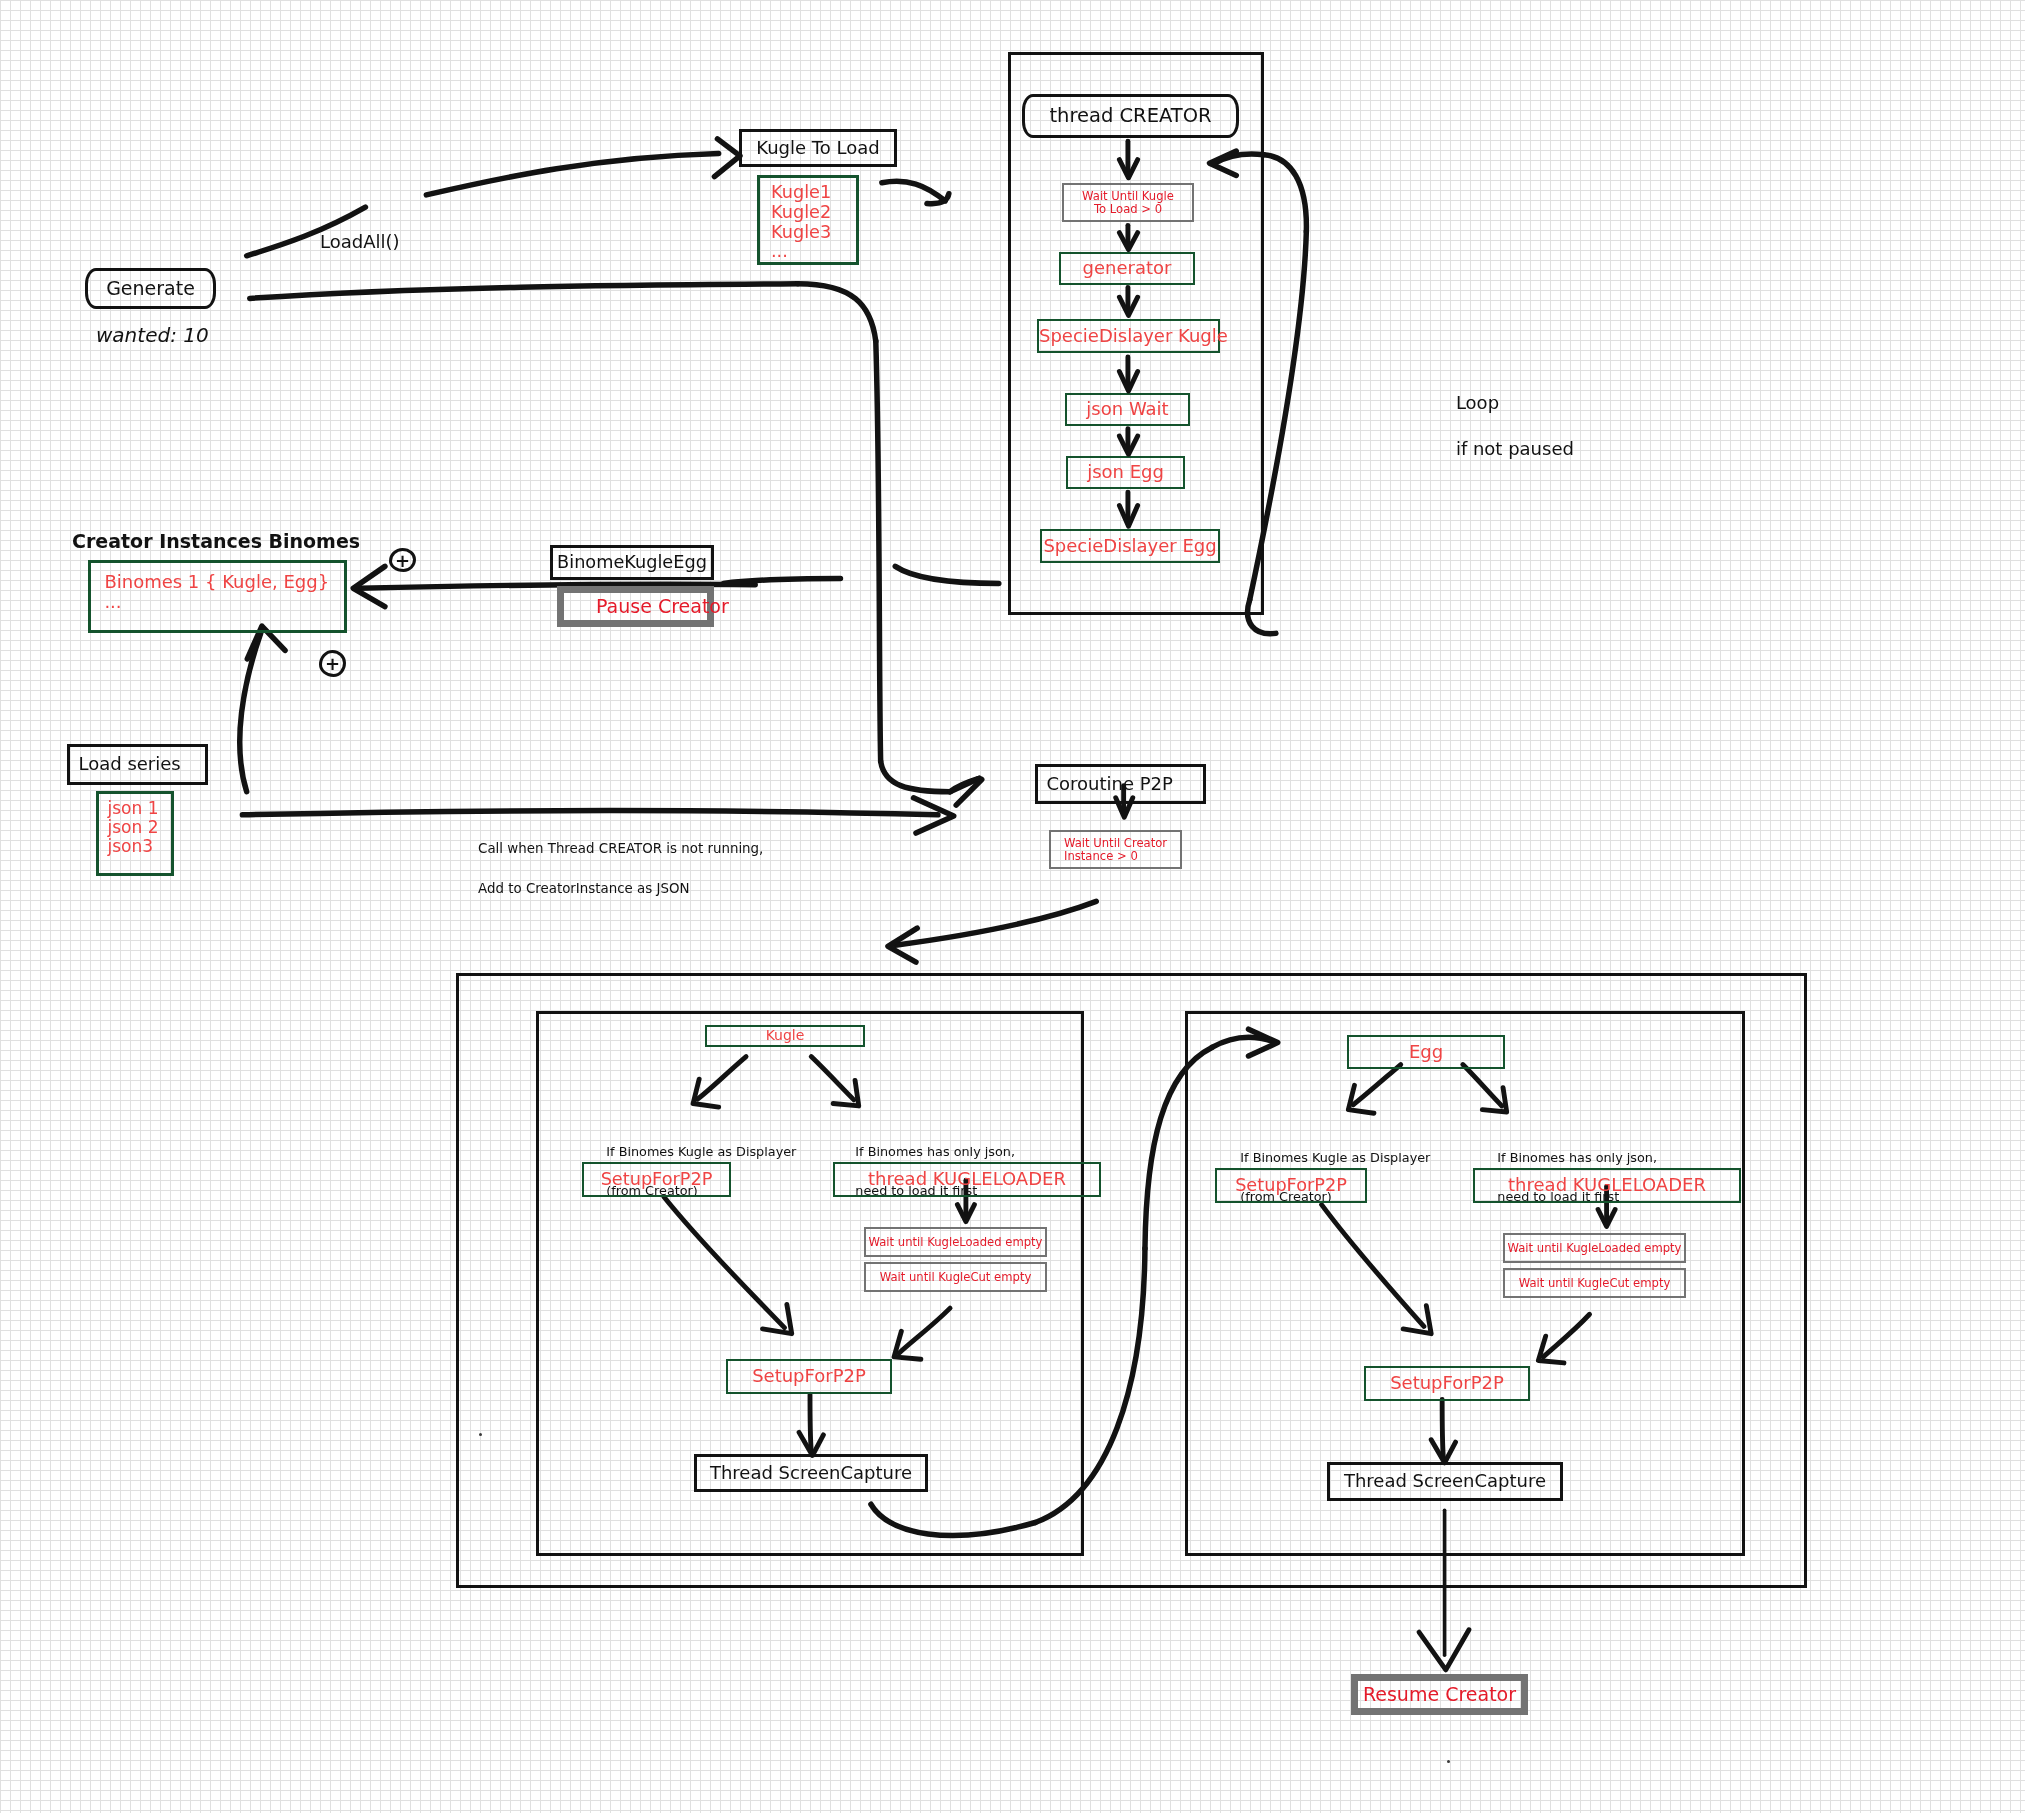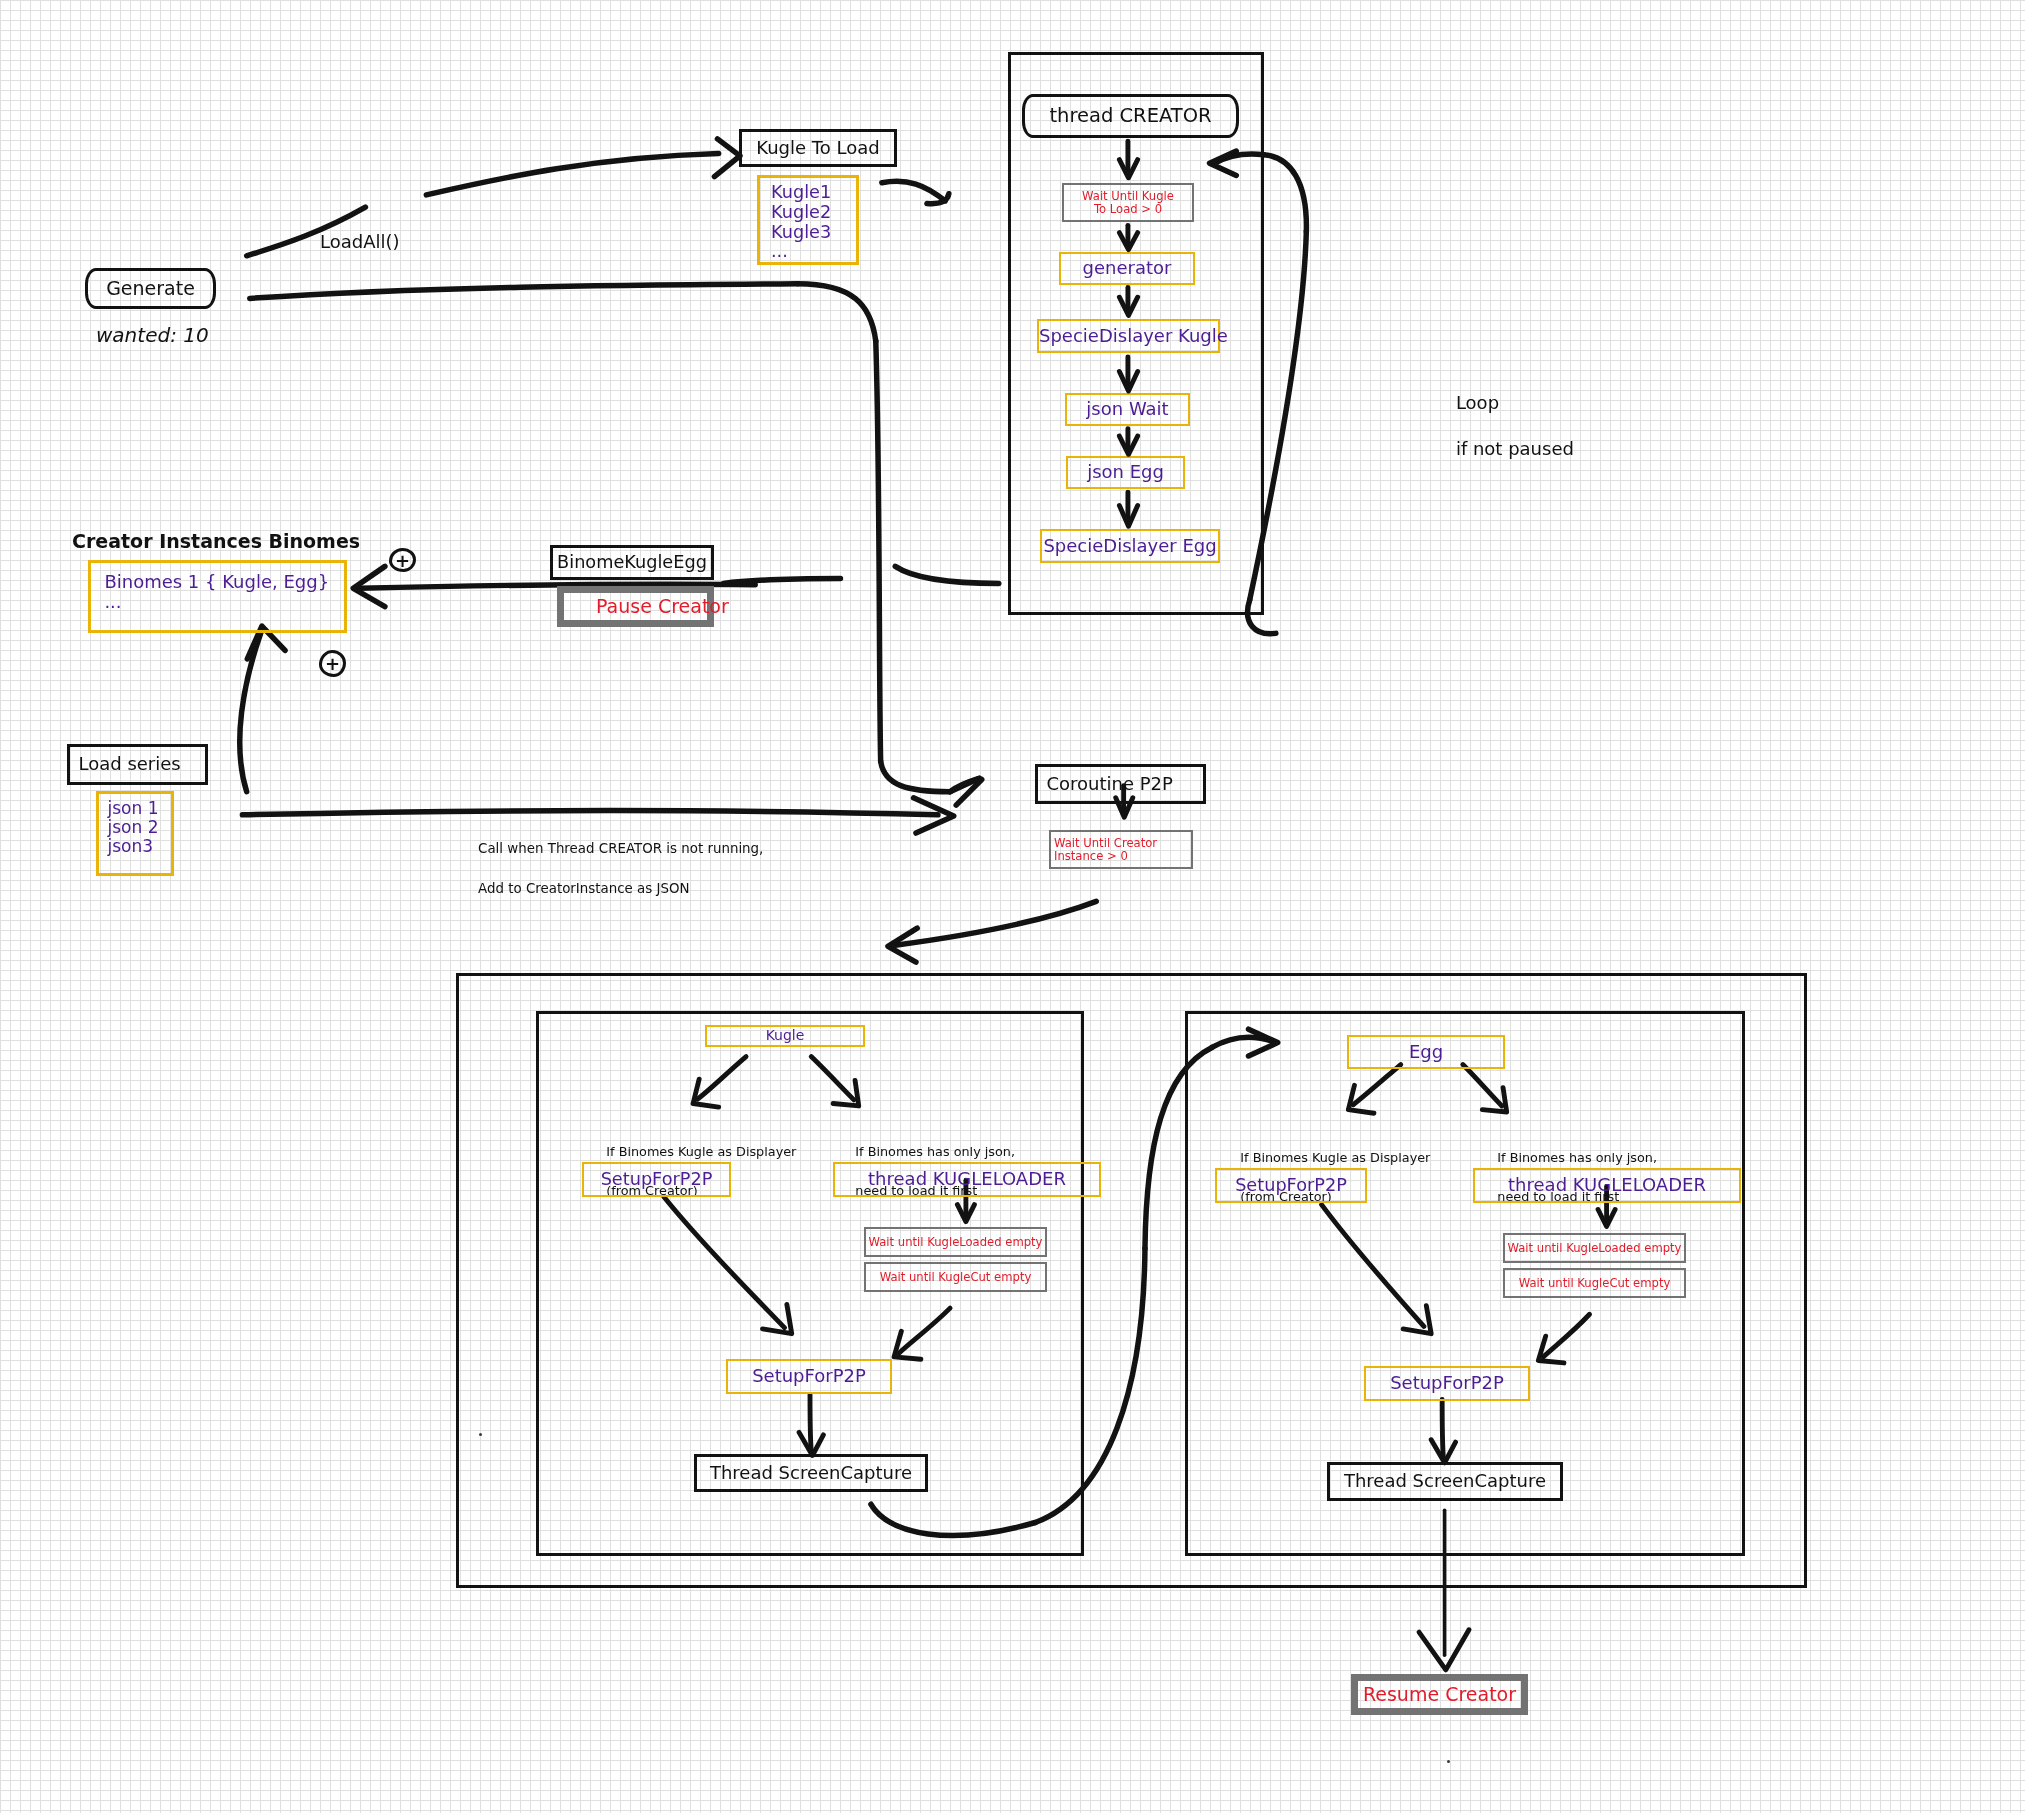--- a/index.html
+++ b/index.html
@@ -23,21 +23,21 @@
     position:absolute;
     box-sizing:border-box;
     display:flex;align-items:center;
     font-family:"DejaVu Sans", sans-serif;
     white-space:pre;
     line-height:1.12;
     background:transparent;
   }
   .node .txt{display:block;width:100%;}
   .blk{border:3px solid #121212;color:#121212;}
-  .blu{border:3px solid #eab308;color:#4c1d95;}
+  .blu{border:3px solid #14532d;color:#ef4444;}
   .red{border:7px solid #737373;color:#E41B2A;}
   .center{justify-content:center;text-align:center;}
   .left{justify-content:flex-start;text-align:left;}
   .pad{padding:0 8.5px;}
 
   
   .round{border-radius:11px/16px;}
 
   
   .label{
@@ -312,21 +312,21 @@
 
   <div class="label" style="left:461px;top:819px;font-size:13.4px;line-height:1.5;">
     <span>Call when Thread CREATOR is not running,</span><br>
     <span>Add to CreatorInstance as JSON</span>
   </div>
 
   <div class="node blk left pad" style="left:1035px;top:764px;width:171px;height:40px;font-size:18px;">
     <span class="txt">Coroutine P2P</span>
   </div>
 
-  <div class="node red left" style="left:1049px;top:830px;width:144px;height:39px;font-size:11.6px;border-width:2.4px;padding-left:3px;">
+  <div class="node red left" style="left:1049px;top:830px;width:133px;height:39px;font-size:11.6px;border-width:2.4px;padding-left:13px;">
     <span class="txt">Wait Until Creator
 Instance &gt; 0</span>
   </div>
 
   <div class="frame" style="left:456px;top:973px;width:1351px;height:615px;"></div>
 
   <div class="frame-inner" style="left:536px;top:1011px;width:548px;height:545px;"></div>
 
   <div class="node blu center" style="left:705px;top:1025px;width:160px;height:22px;font-size:14px;border-width:2.4px;">
     <span class="txt">Kugle</span>

